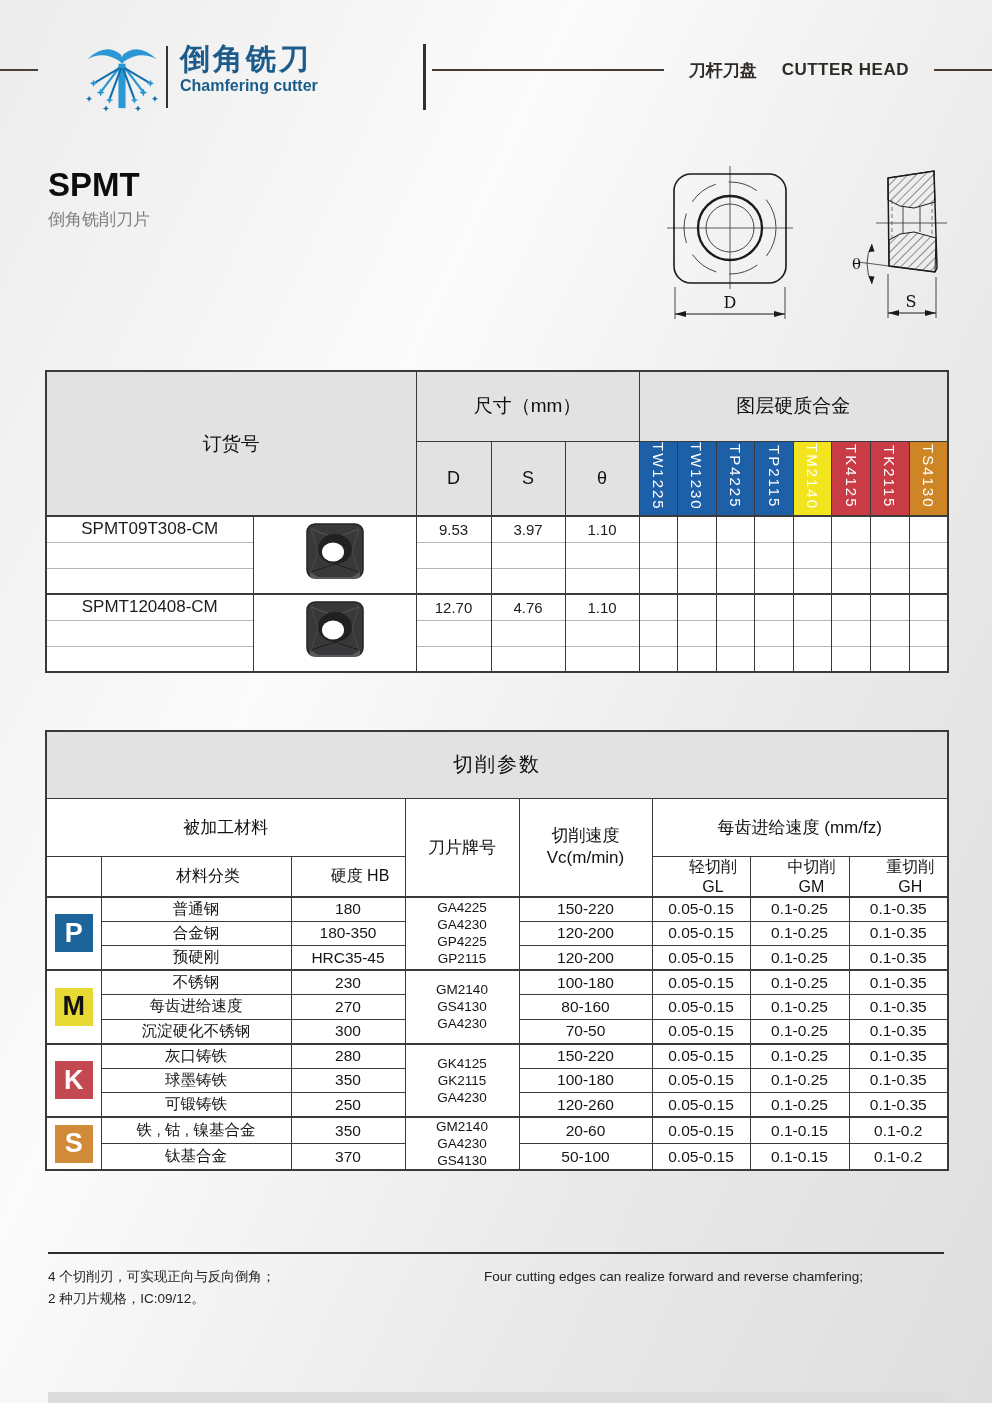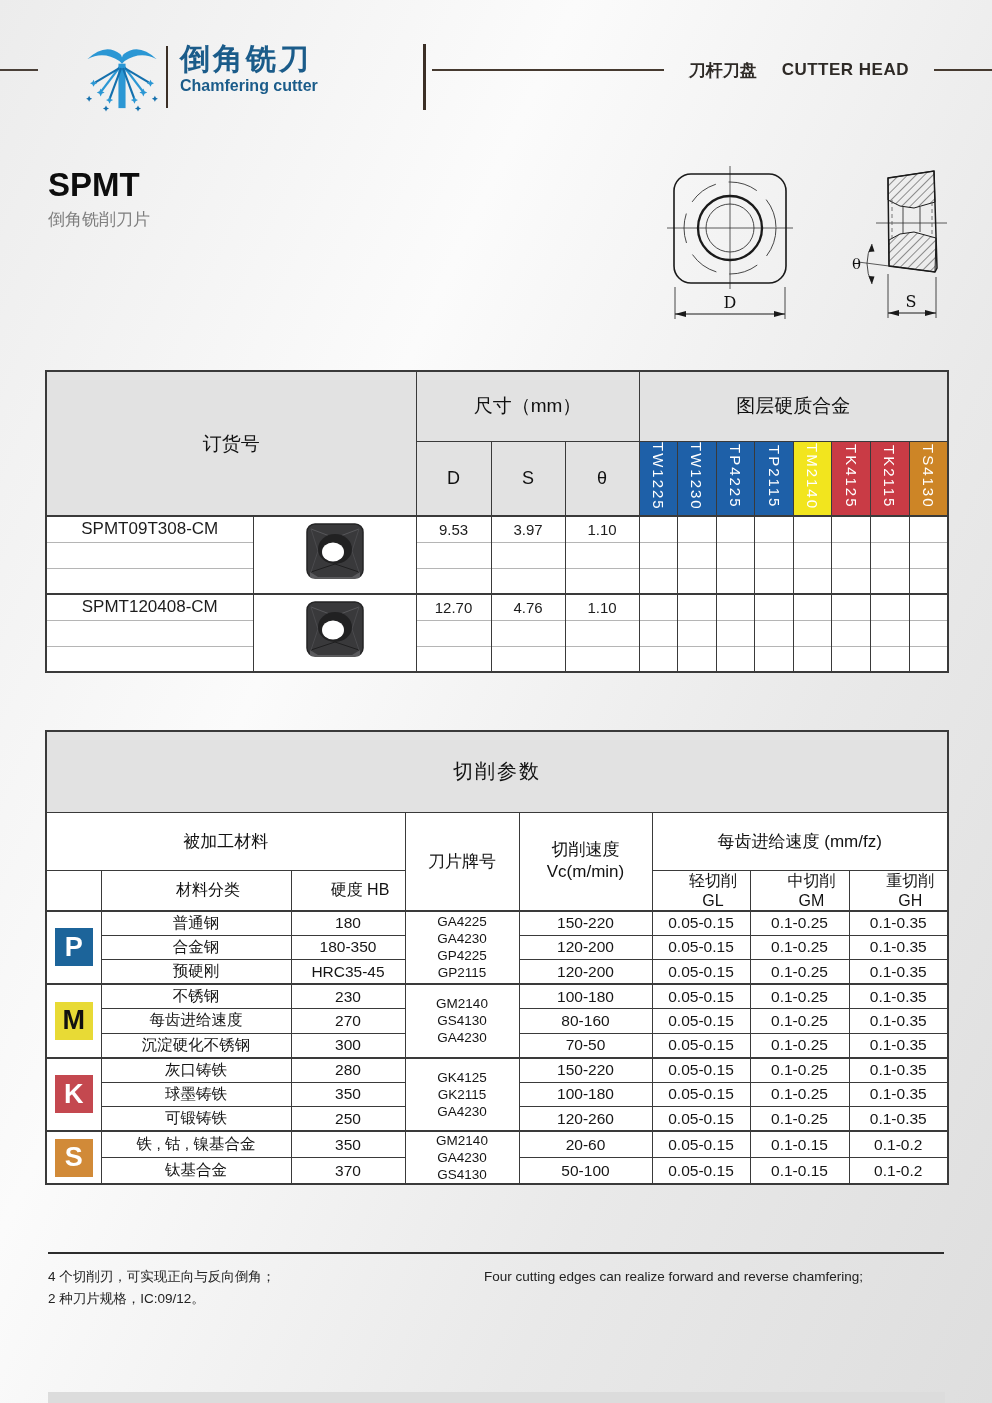--- a/index.html
+++ b/index.html
@@ -51,21 +51,21 @@
   .spec td.grade-cell.vlight{border-left:1px solid #b0b0b0;}
   .spec td.grade-cell.vdark{border-left:1px solid #3a3a3a;}
   .name-cell{font-size:17px;color:#1c1c1c;}
   .dim-cell{font-size:15px;color:#1c1c1c;}
   .img-cell{vertical-align:middle;text-align:center;}
 
   
   .cut{position:absolute;left:45px;top:730px;width:902px;border-collapse:collapse;table-layout:fixed;
        background:#fff;border:2px solid #3a3a3a;}
   .cut th,.cut td{border:1px solid #3a3a3a;font-weight:normal;padding:0;text-align:center;vertical-align:middle;}
-  .cut tr.title-row{height:81px;}
+  .cut tr.title-row{height:67px;}
   .cut .title-cell{background:#e2e2e2;font-size:20px;color:#111;letter-spacing:2px;}
   .cut tr.head-row{height:58px;}
   .cut tr.head-row th{font-size:17px;background:#fff;}
   .cut tr.sub-row{height:24px;}
   .cut tr.sub-row th{font-size:16px;background:#fff;padding-left:24px;}
   .cut tbody tr{height:24.5px;}
   .cut tbody td{font-size:15.5px;color:#161616;}
   .cut tbody tr:not(.grp-first) td{border-top:1px solid #9a9a9a;}
   .cut tbody tr.grp-first td{border-top:2px solid #3a3a3a;}
   .speed-two-line{line-height:22px;}

